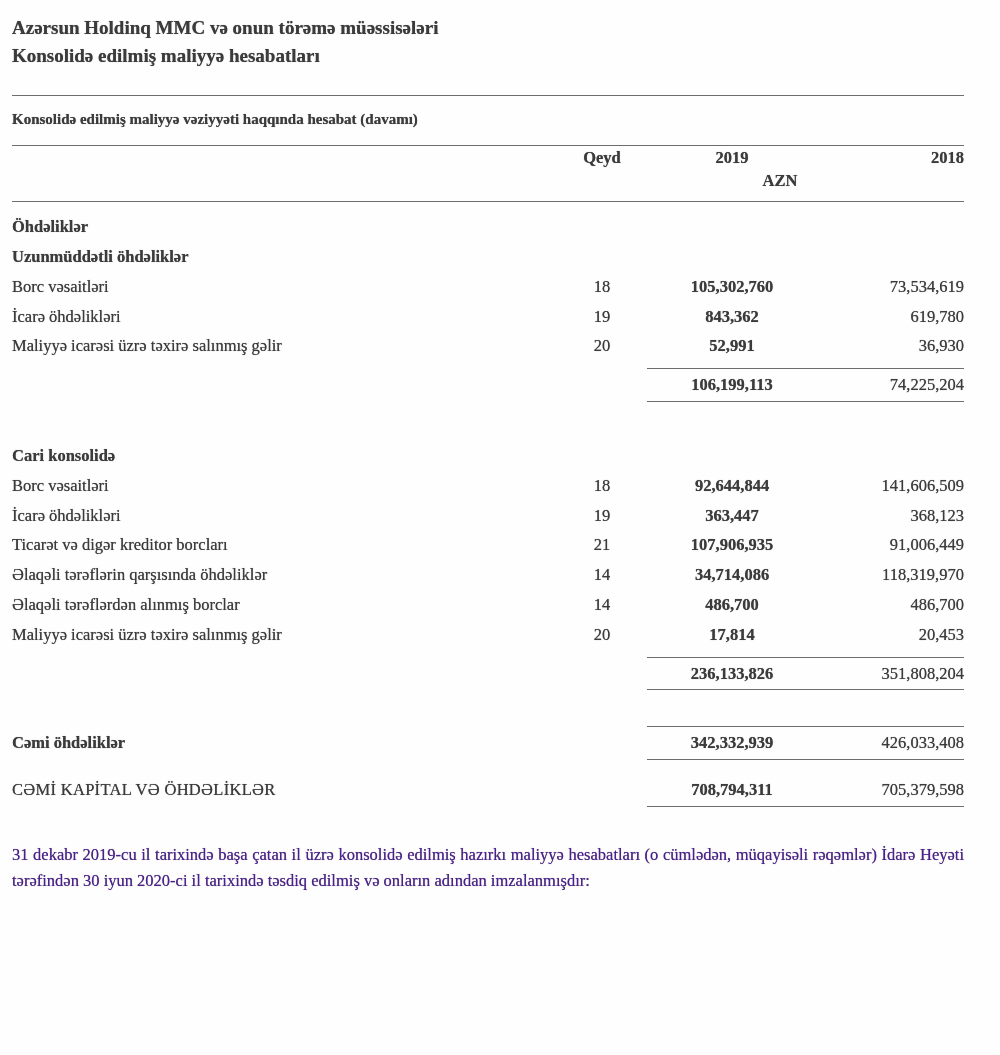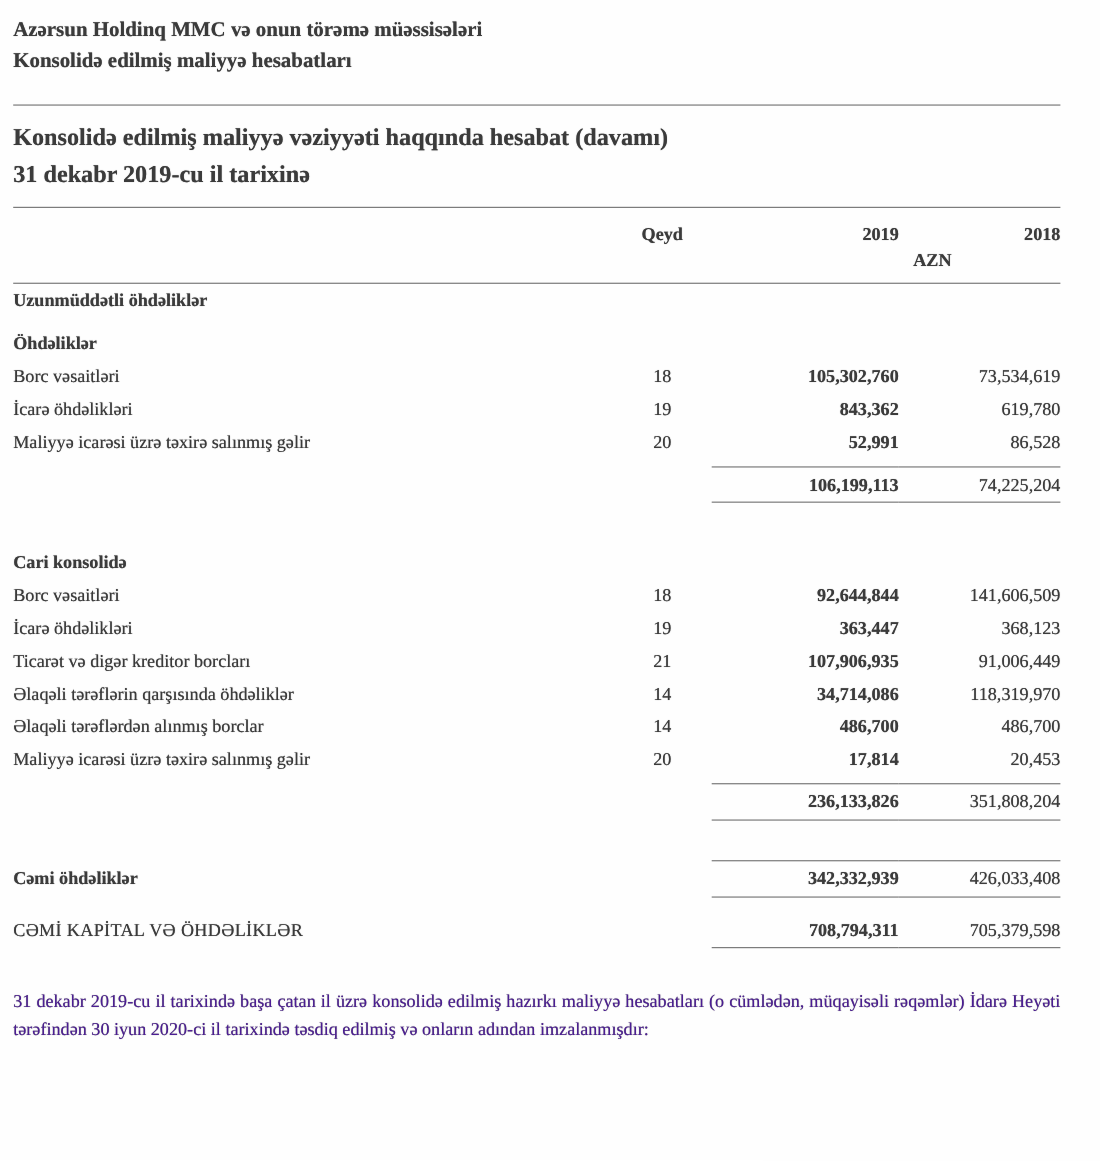--- a/index.html
+++ b/index.html
@@ -8,43 +8,43 @@
     height: 1055px;
     box-sizing: border-box;
     padding: 14px 36px 20px 12px;
     background: #fefefe;
     font-family: "Liberation Serif", "DejaVu Serif", serif;
     color: #3b3b3b;
     text-shadow: 0 0 0.7px rgba(70,70,70,0.85);
     overflow: hidden;
   }
   .doc-header { font-size: 19px; font-weight: bold; line-height: 1.45; }
-  .statement-title { font-size: 22px; font-weight: bold; line-height: 1.5; margin-top: 12px; }
+  .statement-title { font-size: 15px; font-weight: bold; line-height: 1.5; margin-top: 12px; }
   .rule {
     border: none;
     border-top: 1.7px solid #6e6e6e;
     margin: 0;
   }
   .rule-1 { margin-top: 26px; }
   .rule-2 { margin-top: 14px; }
   .rule-3 { margin-top: 8px; }
   
   .row {
     display: grid;
     grid-template-columns: 545px 90px 170px 147px;
     align-items: baseline;
     font-size: 16.5px;
     line-height: 1.2;
     padding: 5px 0;
   }
   .c-label { text-align: left; }
   .c-note { text-align: center; }
-  .c-2019 { text-align: right; font-weight: bold; }
+  .c-2019 { text-align: center; font-weight: bold; }
   .c-2018 { text-align: right; }
-  .hdr-row { padding: 2px 0; margin-top: 12px; }
+  .hdr-row { padding: 2px 0; }
   .hdr-row .c-note, .hdr-row .c-2019, .hdr-row .c-2018 { font-weight: bold; }
   .section-heading { font-weight: bold; }
   .topline { border-top: 1.7px solid #6e6e6e; padding-top: 6px; }
   .botline { border-bottom: 1.7px solid #6e6e6e; padding-bottom: 6px; }
   .subtotal-row { margin-top: 2px; }
   .gap-s { margin-top: 10px; }
   .gap-m { margin-top: 26px; }
   .gap-l { margin-top: 34px; }
   .total-label { font-weight: bold; }
   .grand-label { font-weight: normal; letter-spacing: 0.3px; }
@@ -63,49 +63,48 @@
 
   <div class="doc-header">
     <div>Azərsun Holdinq MMC və onun törəmə müəssisələri</div>
     <div>Konsolidə edilmiş maliyyə hesabatları</div>
   </div>
 
   <hr class="rule rule-1">
 
   <div class="statement-title">
     <div>Konsolidə edilmiş maliyyə vəziyyəti haqqında hesabat (davamı)</div>
-    <div>31 dekabr 2019-cu il tarixinə</div>
   </div>
 
   <hr class="rule rule-2">
 
   <div class="row hdr-row">
     <div class="c-label"></div>
     <div class="c-note">Qeyd</div>
     <div class="c-2019">2019</div>
     <div class="c-2018">2018</div>
   </div>
   <div class="row hdr-row" style="margin-top:0;gap:24px;">
     <div class="c-label"></div>
     <div class="c-note"></div>
     <div class="c-2019">AZN</div>
     <div class="c-2018">AZN</div>
   </div>
 
   <hr class="rule rule-3">
 
-  <div class="row">
-    <div class="c-label section-heading">Uzunmüddətli öhdəliklər</div>
+  <div class="row gap-s">
+    <div class="c-label section-heading">Öhdəliklər</div>
     <div class="c-note"></div>
       <div class="c-2019"></div>
       <div class="c-2018"></div>
   </div>
 
-  <div class="row gap-s">
-    <div class="c-label section-heading">Öhdəliklər</div>
+  <div class="row">
+    <div class="c-label section-heading">Uzunmüddətli öhdəliklər</div>
     <div class="c-note"></div>
       <div class="c-2019"></div>
       <div class="c-2018"></div>
   </div>
 
   <div class="row">
     <div class="c-label">Borc vəsaitləri</div>
     <div class="c-note">18</div>
     <div class="c-2019">105,302,760</div>
     <div class="c-2018">73,534,619</div>
@@ -113,21 +112,21 @@
   <div class="row">
     <div class="c-label">İcarə öhdəlikləri</div>
     <div class="c-note">19</div>
     <div class="c-2019">843,362</div>
     <div class="c-2018">619,780</div>
   </div>
   <div class="row">
     <div class="c-label">Maliyyə icarəsi üzrə təxirə salınmış gəlir</div>
     <div class="c-note">20</div>
     <div class="c-2019">52,991</div>
-    <div class="c-2018">86,528</div>
+    <div class="c-2018">36,930</div>
   </div>
 
   <div class="row subtotal-row">
     <div class="c-label"></div>
     <div class="c-note"></div>
     <div class="c-2019 topline botline">106,199,113</div>
     <div class="c-2018 topline botline">74,225,204</div>
   </div>
 
   <div class="row gap-l">

